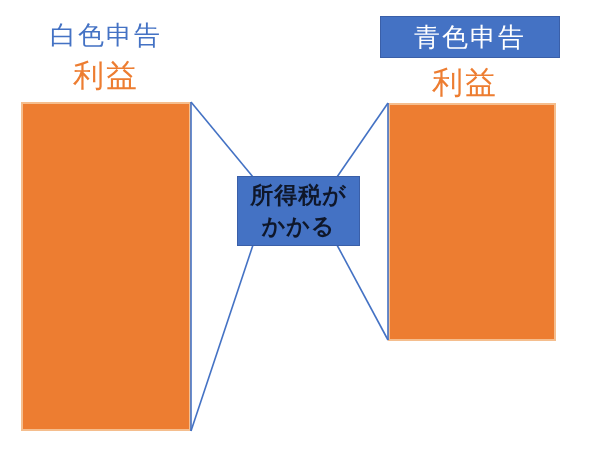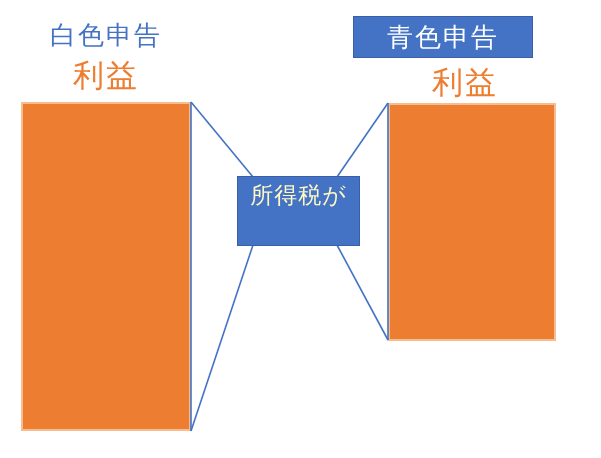--- a/index.html
+++ b/index.html
@@ -56,27 +56,28 @@
   }
   svg.lines line {
     stroke: var(--blue, #4472C4);
     stroke-width: 1.6;
   }
 
   
   .tax-box {
     background: var(--blue, #4472C4);
     border: 1px solid var(--blue-dark, #3A5FA8);
-    color: #fef9c3;
+    color: #0f172a;
     text-align: center;
     font-size: 23px;
     letter-spacing: 1px;
     line-height: 31px;
     padding-top: 3px;
     z-index: 3;
+    font-weight: bold;
   }
 
   
   .deduction-box {
     background: #ffffff;
     border: 2px solid var(--orange, #ED7D31);
     color: var(--orange, #ED7D31);
     text-align: center;
     font-size: 29px;
     letter-spacing: 1px;
@@ -88,33 +89,34 @@
 <body>
 
 <div class="canvas">
 
   <div class="abs col-title" style="left:21px; top:18px; width:170px;">白色申告</div>
 
   <div class="abs profit-label" style="left:21px; top:55px; width:170px;">利益</div>
 
   <div class="abs orange-bar" style="left:21px; top:102px; width:170px; height:329px;"></div>
 
-  <div class="abs blue-header" style="left:353px; top:16px; width:180px; height:42px;">青色申告</div>
+  <div class="abs blue-header" style="left:380px; top:16px; width:180px; height:42px;">青色申告</div>
 
   <div class="abs profit-label" style="left:375px; top:62px; width:180px;">利益</div>
 
   <div class="abs orange-bar" style="left:388px; top:103px; width:168px; height:238px;"></div>
 
 
   <svg class="lines" width="601" height="458" viewBox="0 0 601 458">
     <line x1="191" y1="102" x2="191" y2="431"></line>
     <line x1="388" y1="103" x2="388" y2="340"></line>
     <line x1="191" y1="102" x2="253" y2="177"></line>
     <line x1="388" y1="103" x2="337" y2="177"></line>
     <line x1="191" y1="431" x2="253" y2="245"></line>
     <line x1="388" y1="340" x2="337" y2="245"></line>
   </svg>
 
   <div class="abs tax-box" style="left:237px; top:176px; width:123px; height:70px;">
     <div>所得税が</div>
+    <div>かかる</div>
   </div>
 
 </div>
 
 </body></html>

